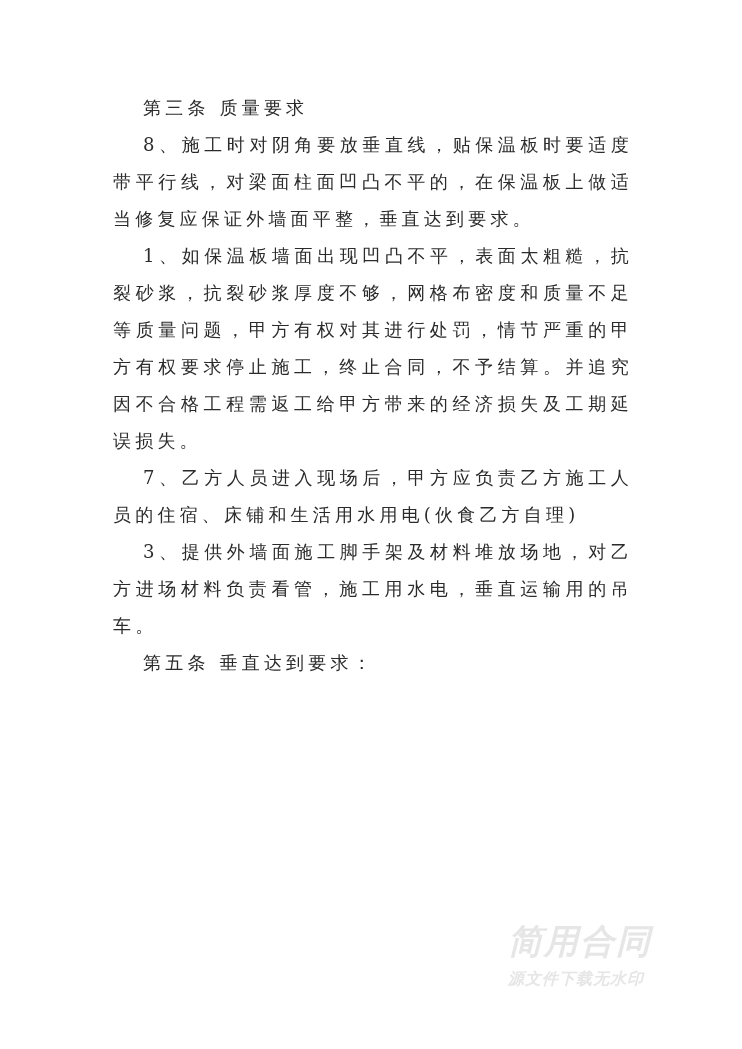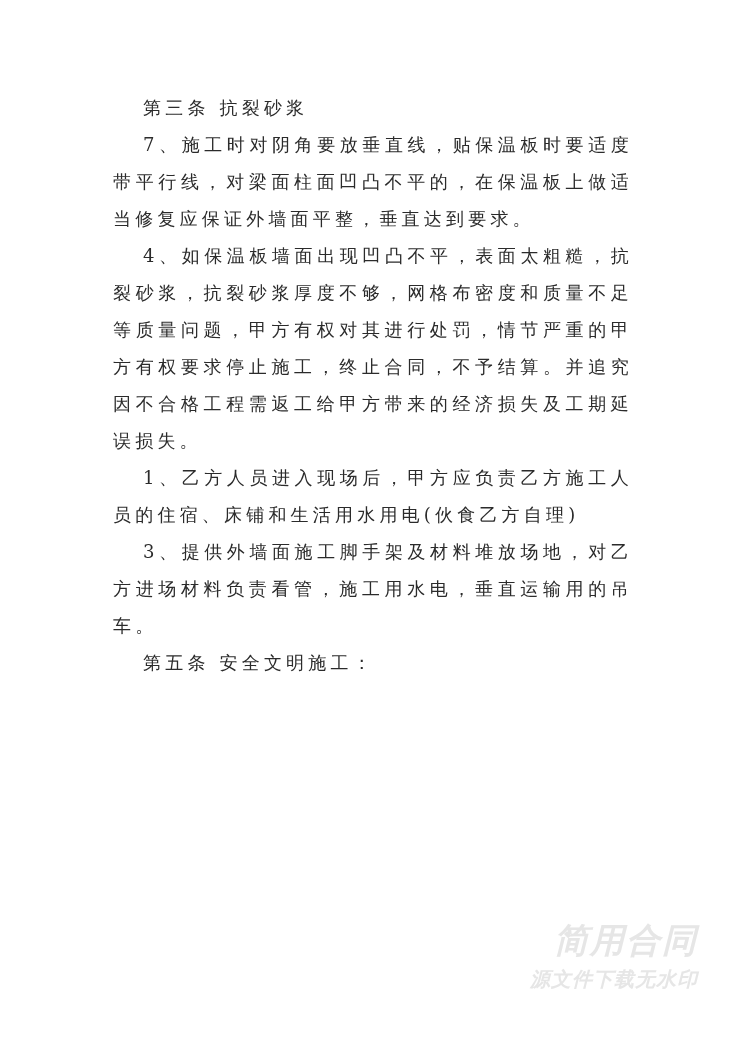--- a/index.html
+++ b/index.html
@@ -7,35 +7,35 @@
   .page {
     position: absolute; left: 113px; top: 89px; width: 520px;
     font-family: "DejaVu Serif", "Liberation Serif", serif;
     font-size: 18px; color: #2b2b2b;
     line-height: 37px;
     letter-spacing: 4.2px;
   }
   .p { margin: 0; text-indent: 30px; text-align: justify; }
   .watermark {
     position: absolute; left: 508px; top: 920px; width: 190px;
-    text-align: right; color: #e6e6e6;
-    font-family: Liberation Serif, serif;
+    text-align: left; color: #e6e6e6;
+    font-family: Liberation Sans, sans-serif;
     font-style: italic; font-weight: bold;
   }
   .wm-title { font-size: 34px; letter-spacing: 2px; line-height: 42px; }
-  .wm-sub { font-size: 20px; letter-spacing: 1px; line-height: 30px; margin-top: 2px; }
+  .wm-sub { font-size: 16px; letter-spacing: 1px; line-height: 30px; margin-top: 2px; }
 </style>
 </head>
 <body>
 
 <div class="page">
-  <p class="p">第三条 抗裂砂浆</p>
-  <p class="p">7、施工时对阴角要放垂直线，贴保温板时要适度带平行线，对梁面柱面凹凸不平的，在保温板上做适当修复应保证外墙面平整，垂直达到要求。</p>
-  <p class="p">4、如保温板墙面出现凹凸不平，表面太粗糙，抗裂砂浆，抗裂砂浆厚度不够，网格布密度和质量不足等质量问题，甲方有权对其进行处罚，情节严重的甲方有权要求停止施工，终止合同，不予结算。并追究因不合格工程需返工给甲方带来的经济损失及工期延误损失。</p>
-  <p class="p">1、乙方人员进入现场后，甲方应负责乙方施工人员的住宿、床铺和生活用水用电(伙食乙方自理)</p>
+  <p class="p">第三条 质量要求</p>
+  <p class="p">8、施工时对阴角要放垂直线，贴保温板时要适度带平行线，对梁面柱面凹凸不平的，在保温板上做适当修复应保证外墙面平整，垂直达到要求。</p>
+  <p class="p">1、如保温板墙面出现凹凸不平，表面太粗糙，抗裂砂浆，抗裂砂浆厚度不够，网格布密度和质量不足等质量问题，甲方有权对其进行处罚，情节严重的甲方有权要求停止施工，终止合同，不予结算。并追究因不合格工程需返工给甲方带来的经济损失及工期延误损失。</p>
+  <p class="p">7、乙方人员进入现场后，甲方应负责乙方施工人员的住宿、床铺和生活用水用电(伙食乙方自理)</p>
   <p class="p">3、提供外墙面施工脚手架及材料堆放场地，对乙方进场材料负责看管，施工用水电，垂直运输用的吊车。</p>
-  <p class="p">第五条 安全文明施工：</p>
+  <p class="p">第五条 垂直达到要求：</p>
 </div>
 
 <div class="watermark">
   <div class="wm-title">简用合同</div>
   <div class="wm-sub">源文件下载无水印</div>
 </div>
 
 </body></html>

